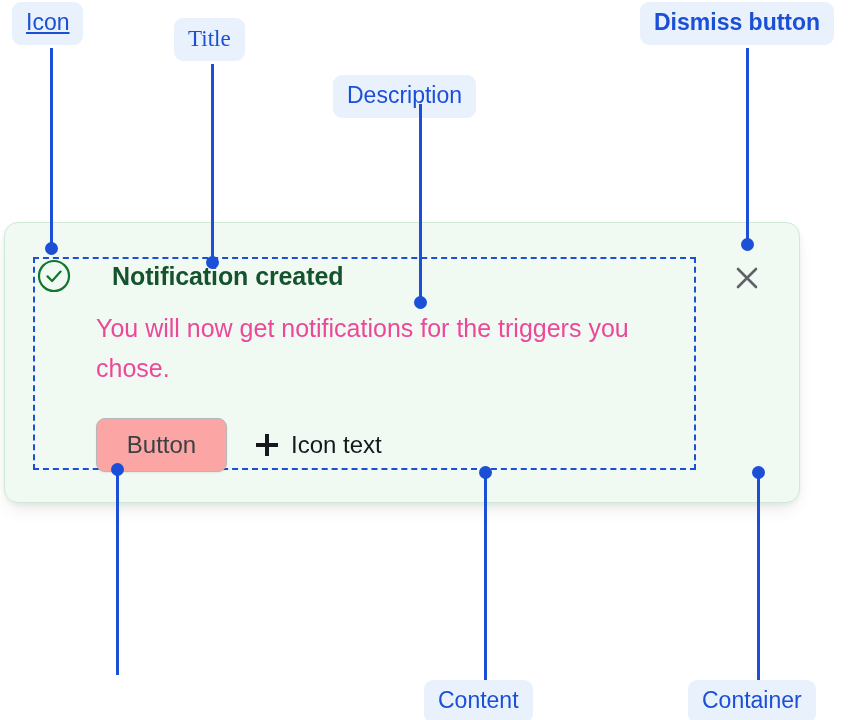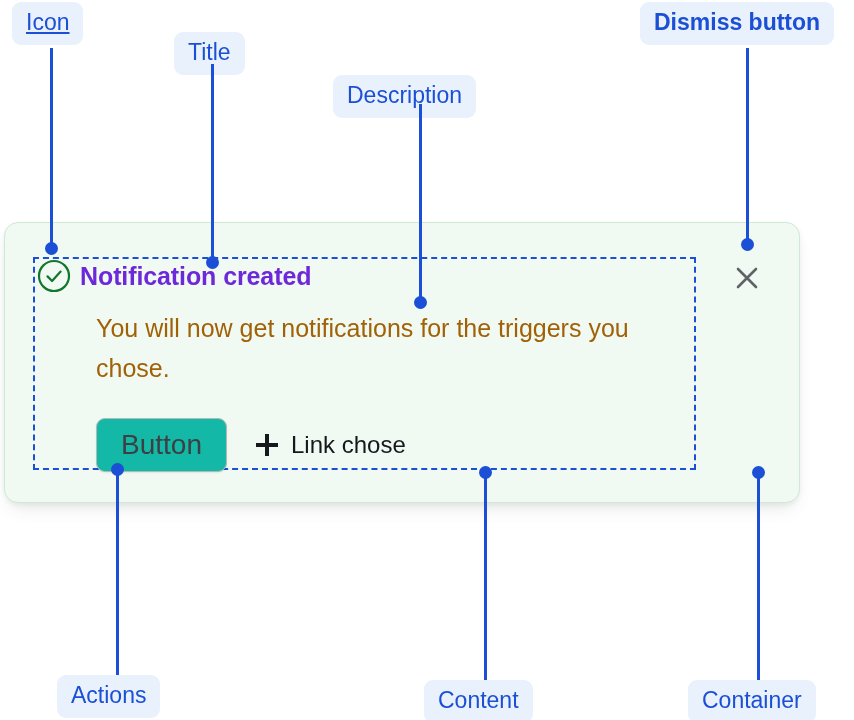--- a/index.html
+++ b/index.html
@@ -77,56 +77,56 @@
     position: absolute;
     left: 37px;
     top: 259px;
     width: 34px;
     height: 34px;
   }
 
   
   .notif-title {
     position: absolute;
-    left: 80px;
+    left: 112px;
     top: 261px;
     font-size: 25px;
     font-weight: bold;
-    color: #6d28d9;
+    color: #14532d;
     letter-spacing: -0.1px;
     line-height: 1.2;
   }
   .notif-desc {
     position: absolute;
     left: 96px;
     top: 308px;
     width: 600px;
     font-size: 25px;
-    color: #a16207;
+    color: #ec4899;
     line-height: 40px;
   }
 
   
   .actions {
     position: absolute;
     left: 96px;
     top: 418px;
     display: flex;
     align-items: center;
   }
   .action-button {
     box-sizing: border-box;
     height: 54px;
     min-width: 131px;
     padding: 0 18px;
-    background: #14b8a6;
+    background: #fca5a5;
     border: 1px solid #b5b7ba;
     border-radius: 9px;
     color: #3c4043;
-    font-size: 28px;
+    font-size: 24px;
     font-family: "Liberation Sans", sans-serif;
     cursor: pointer;
     box-shadow: 0 1px 2px rgba(0,0,0,0.07);
   }
   .action-link {
     display: flex;
     align-items: center;
     margin-left: 29px;
     color: #15181c;
     font-size: 24px;
@@ -183,47 +183,46 @@
   </div>
 
   <div class="notif-title">Notification created</div>
 
   <div class="notif-desc">You will now get notifications for the triggers you chose.</div>
 
   <div class="actions">
     <button class="action-button">Button</button>
     <div class="action-link">
       <span class="plus-icon"></span>
-      <span>Link chose</span>
+      <span>Icon text</span>
     </div>
   </div>
 
   <button class="dismiss-button">
     <svg width="34" height="34" viewBox="0 0 34 34" aria-hidden="true">
       <path d="M8 8 L26 26 M26 8 L8 26" stroke="#5f6368" stroke-width="2.6" stroke-linecap="round"></path>
     </svg>
   </button>
 
   <div class="pill" style="left:12px; top:2px;text-decoration:underline;">Icon</div>
   <div class="leader" style="left:50px; top:48px; height:200px;"></div>
   <div class="dot" style="left:45px; top:242px;"></div>
 
-  <div class="pill" style="left:174px; top:32px;">Title</div>
+  <div class="pill" style="left:174px; top:18px;font-family:Liberation Serif, serif;">Title</div>
   <div class="leader" style="left:211px; top:64px; height:196px;"></div>
   <div class="dot" style="left:206px; top:256px;"></div>
 
   <div class="pill" style="left:333px; top:58px;margin-top:17px;">Description</div>
   <div class="leader" style="left:419px; top:104px; height:196px;"></div>
   <div class="dot" style="left:414px; top:296px;"></div>
 
   <div class="pill" style="left:640px; top:2px;font-weight:bold;">Dismiss button</div>
   <div class="leader" style="left:746px; top:48px; height:194px;"></div>
   <div class="dot" style="left:741px; top:238px;"></div>
 
-  <div class="pill" style="left:57px; top:675px;">Actions</div>
   <div class="leader" style="left:116px; top:470px; height:205px;"></div>
   <div class="dot" style="left:111px; top:463px;"></div>
 
   <div class="pill" style="left:424px; top:680px;">Content</div>
   <div class="leader" style="left:484px; top:474px; height:206px;"></div>
   <div class="dot" style="left:479px; top:466px;"></div>
 
   <div class="pill" style="left:688px; top:680px;">Container</div>
   <div class="leader" style="left:757px; top:474px; height:206px;"></div>
   <div class="dot" style="left:752px; top:466px;"></div>

